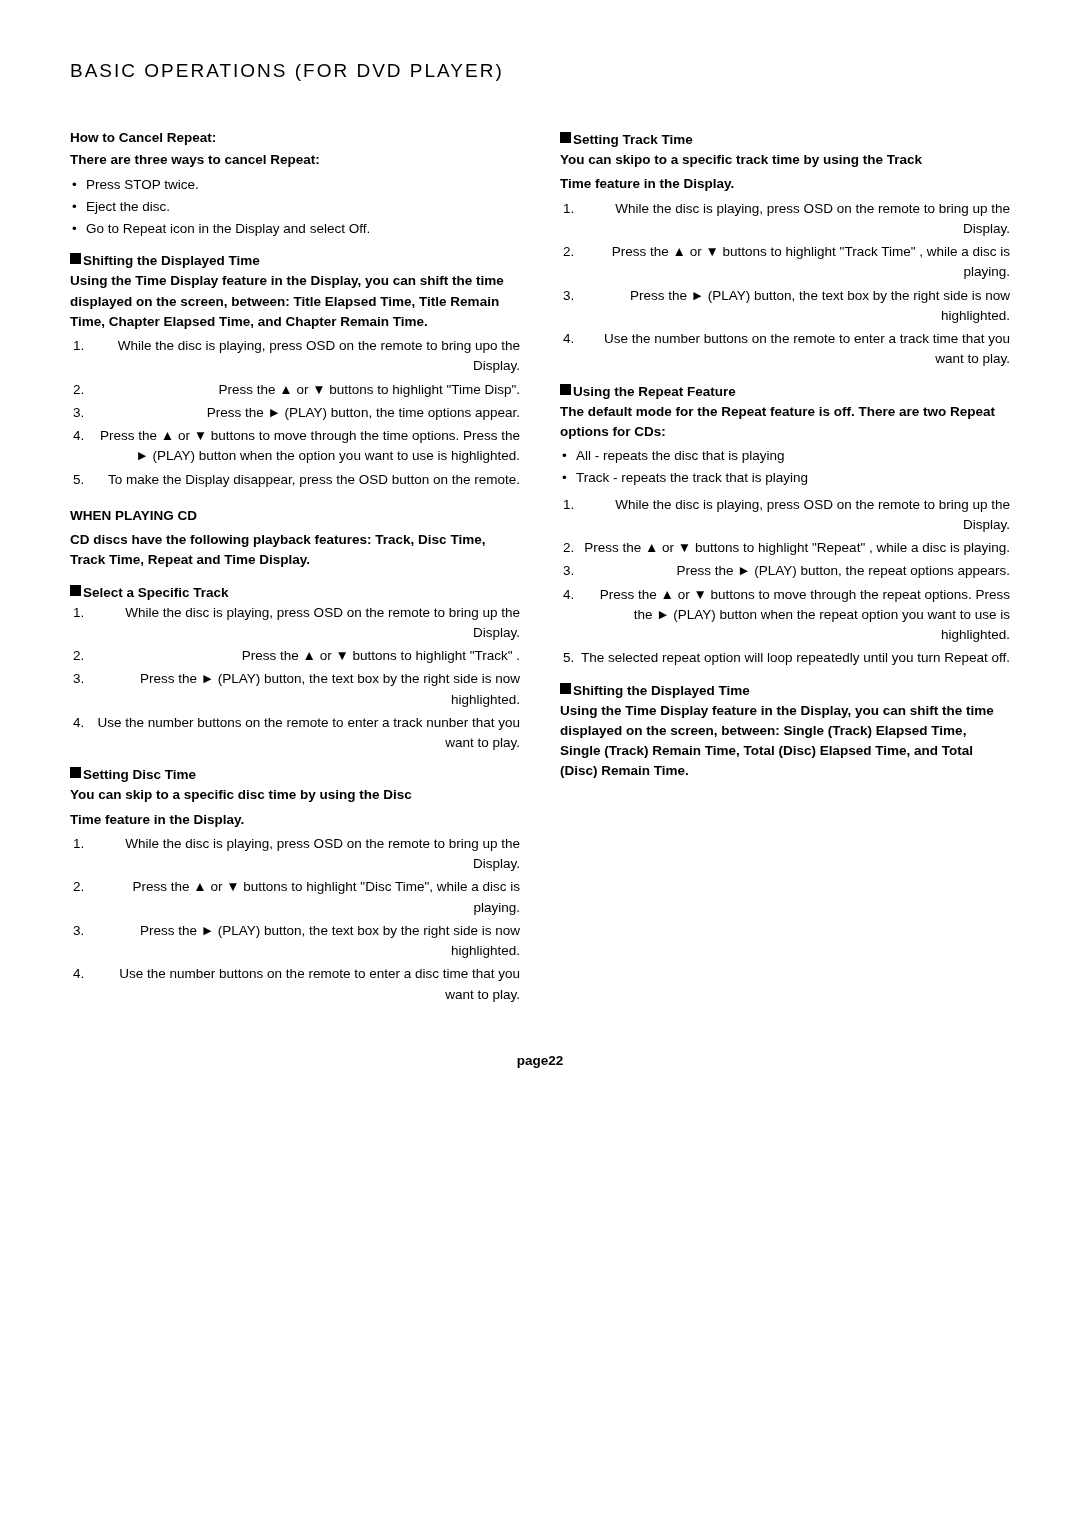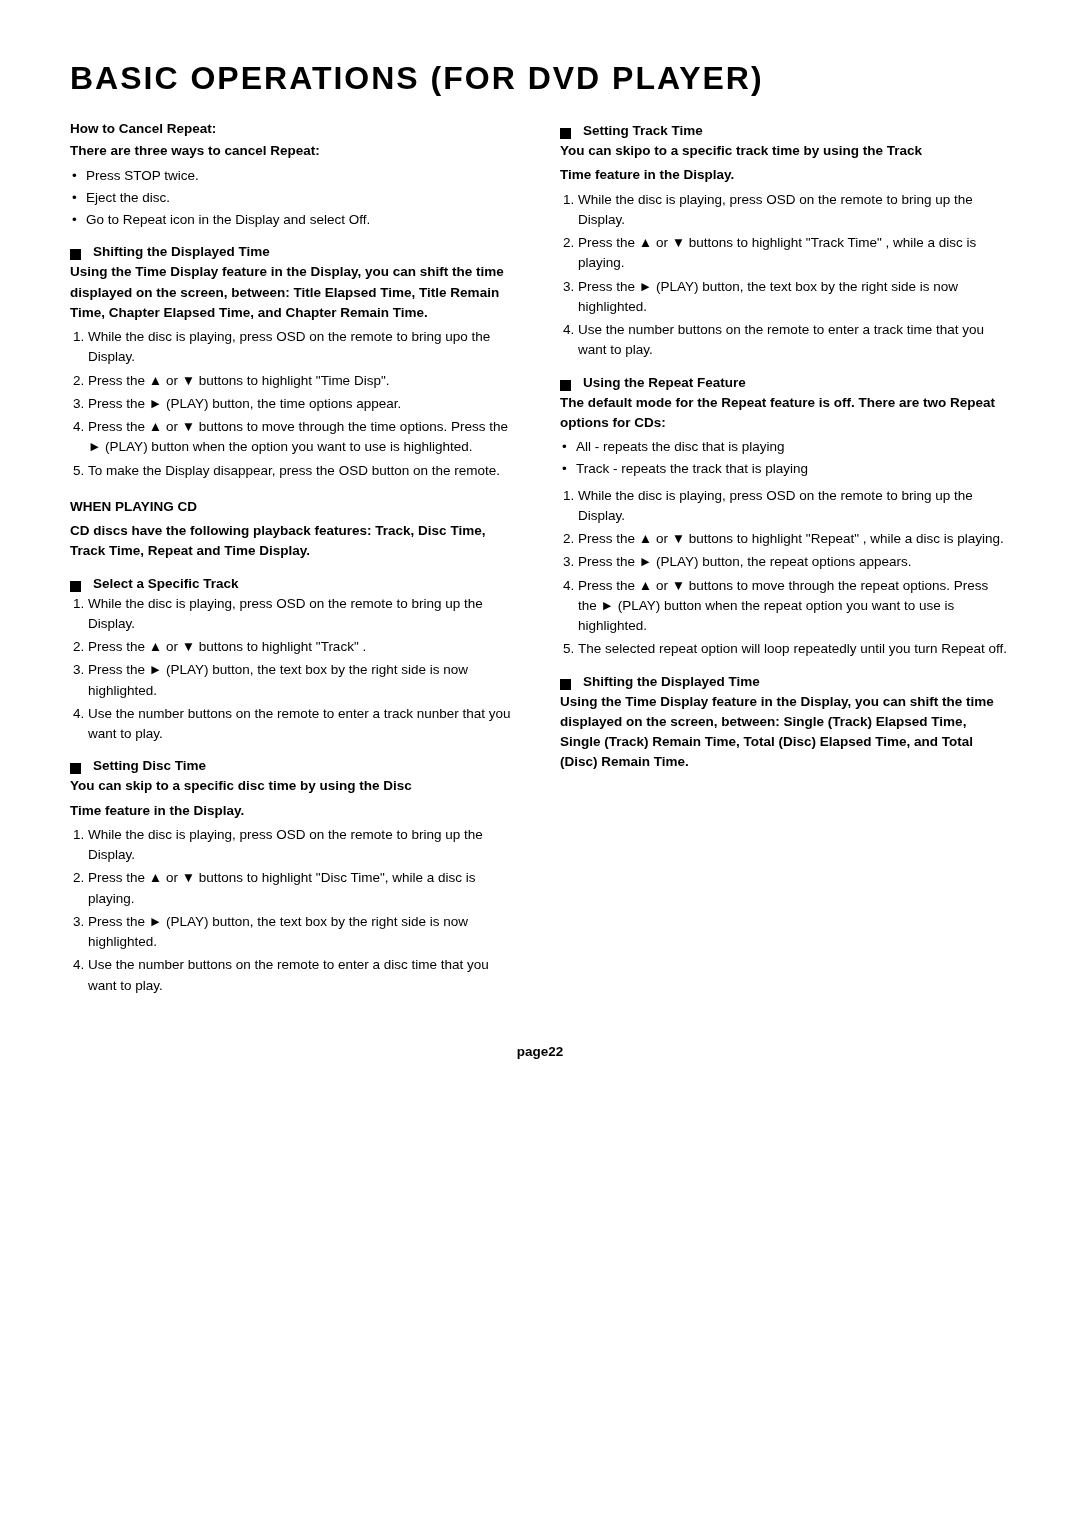--- a/index.html
+++ b/index.html
@@ -7,56 +7,56 @@
       background: #fff;
       font-family: Arial, Helvetica, sans-serif;
       font-size: 13.5px;
       color: #000;
       width: 1080px;
       min-height: 1528px;
       padding: 60px 70px 60px 70px;
     }
     h1.page-title {
       font-family: Arial Black, Arial, sans-serif;
-      font-weight: 700;
-      font-size: 32px;
+      font-weight: 400;
+      font-size: 19px;
       letter-spacing: 2px;
       text-transform: uppercase;
-      margin-bottom: 12px;
+      margin-bottom: 36px;
     }
     .columns {
       display: flex;
       gap: 40px;
     }
     .col {
       flex: 1;
     }
     .section-heading-bold {
       font-weight: bold;
       margin-bottom: 2px;
     }
     .section-heading-square {
       font-weight: bold;
       display: flex;
-      align-items: flex-end;
-      gap: 12px;
+      align-items: flex-start;
+      gap: 2px;
       margin-top: 14px;
       margin-bottom: 3px;
     }
     .square-icon {
       display: inline-block;
       width: 11px;
       height: 11px;
       background: #000;
       flex-shrink: 0;
       margin-bottom: -1px;
     }
     p { margin-bottom: 4px; line-height: 1.5; font-weight: bold; }
     ol { margin-left: 18px; margin-bottom: 6px; }
-    ol li { margin-bottom: 3px; line-height: 1.5; }
+    ol li { margin-bottom: 3px; line-height: 1.5; text-align: right; }
     ul.bullet-list { list-style: none; margin-left: 0; margin-bottom: 6px; }
     ul.bullet-list li { padding-left: 16px; position: relative; line-height: 1.5; margin-bottom: 2px; }
     ul.bullet-list li::before { content: "•"; position: absolute; left: 2px; }
     .subsection { margin-top: 10px; }
     .when-playing { font-weight: bold; margin-top: 16px; margin-bottom: 4px; }
     .page-number { text-align: center; margin-top: 40px; font-size: 13.5px; }
     .to-use { font-weight: bold; }
     .section-gap { margin-top: 14px; }
   </style>
 </head>

